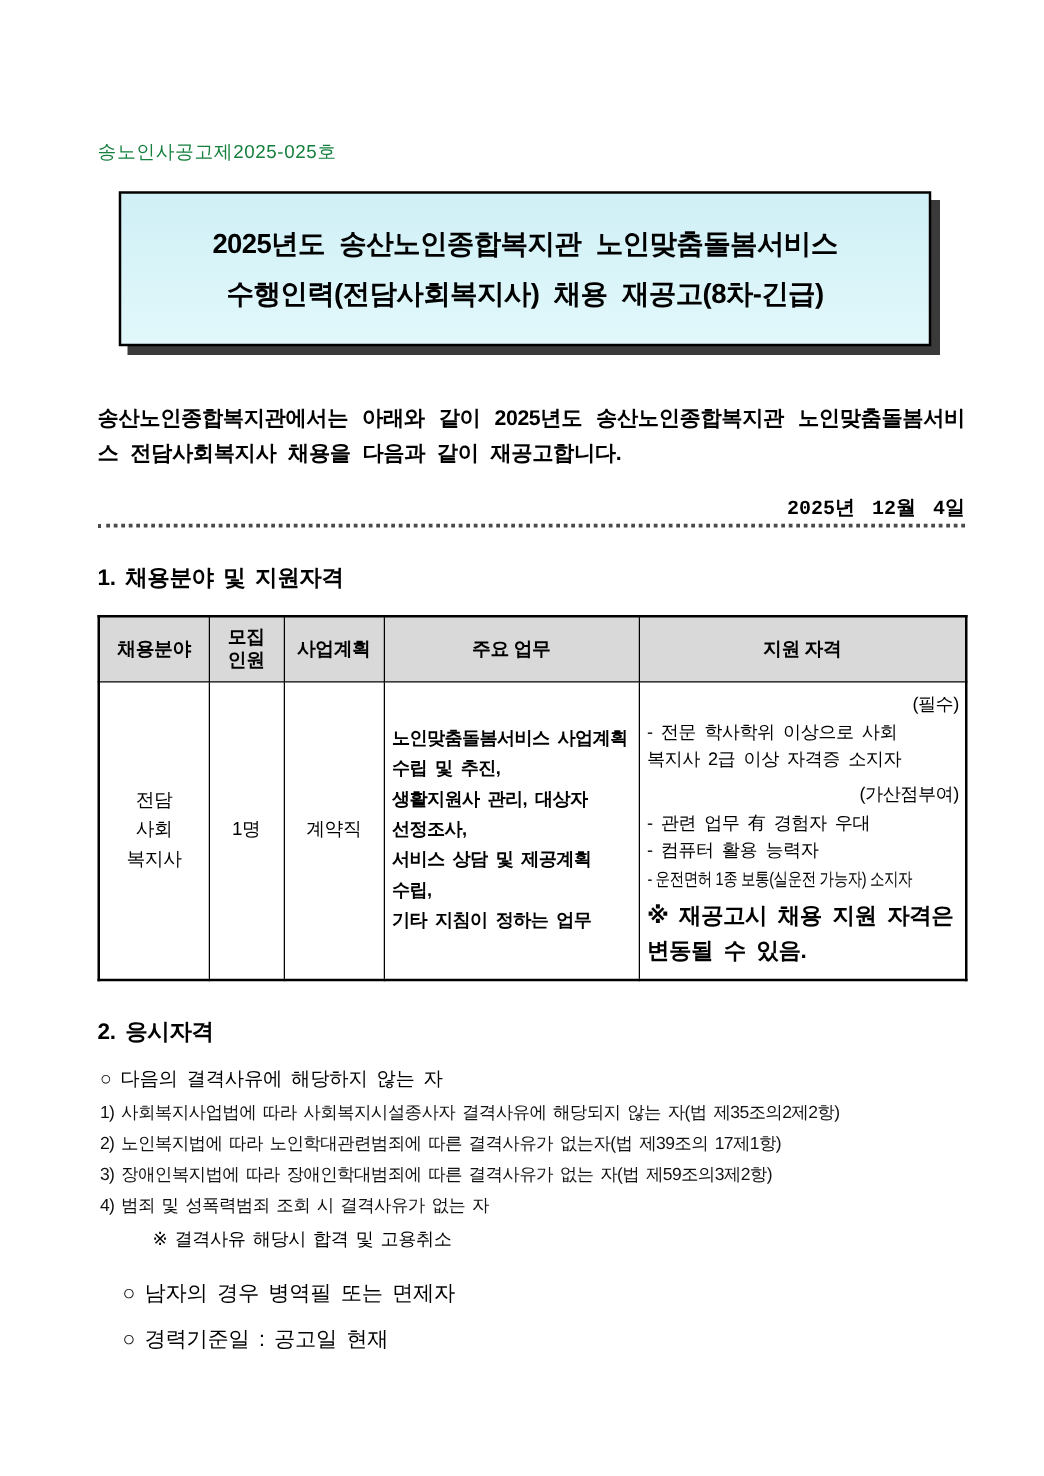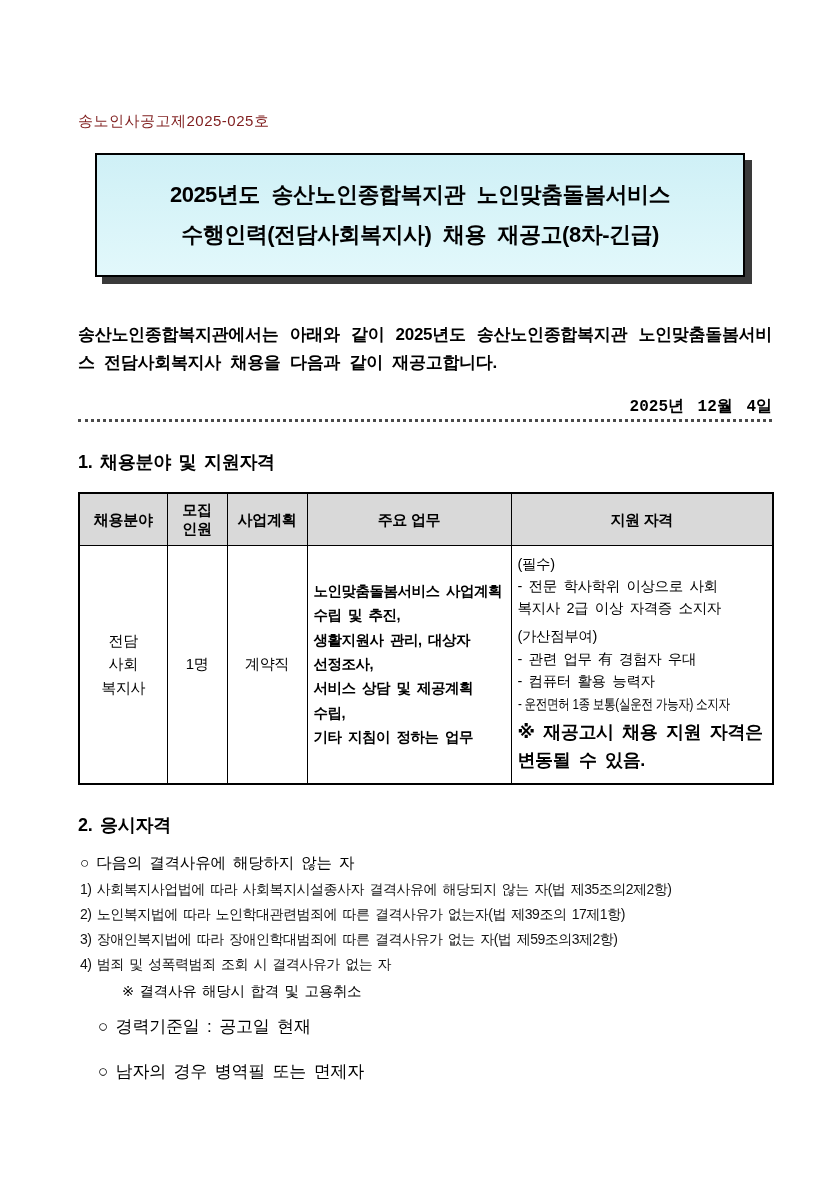--- a/index.html
+++ b/index.html
@@ -14,21 +14,21 @@
     position:relative;
     width:835px;height:1181px;
     background:#ffffff;
     margin:0 auto;
     overflow:hidden;
   }
   .doc-number{
     margin:112px 0 0 78px;
     font-size:15px;
     letter-spacing:.5px;
-    color:#7f1d1d;
+    color:#15803d;
   }
   .title-box{
     margin:22px 0 0 95px;
     width:650px;
     background:linear-gradient(to bottom,var(--title-box-bg),#e2f8fb);
     border:2px solid #000;
     box-shadow:7px 7px 0 var(--shadow-color);
     text-align:center;
     padding:20px 4px;
   }
@@ -117,21 +117,21 @@
     vertical-align:middle;
     font-weight:bold;
   }
   td.cell-qual{
     padding:8px 5px 8px 6px;
     font-size:14.5px;
     line-height:1.5;
     letter-spacing:-.4px;
     vertical-align:top;
   }
-  .qual-label{margin-top:6px;}
+  .qual-label{margin-top:6px;text-align:right;}
   .qual-label:first-child{margin-top:0;}
   .qual-item{white-space:pre-line;word-spacing:3px;margin-top:1px;}
   .qual-item-condensed{
     white-space:nowrap;
     transform:scaleX(.8);
     transform-origin:0 50%;
     margin-top:1px;
   }
   .qual-note{
     font-weight:bold;
@@ -239,16 +239,16 @@
 
   <div class="bullet-main">○ 다음의 결격사유에 해당하지 않는 자</div>
 
   <div class="numbered-item">1) 사회복지사업법에 따라 사회복지시설종사자 결격사유에 해당되지 않는 자(법 제35조의2제2항)</div>
   <div class="numbered-item">2) 노인복지법에 따라 노인학대관련범죄에 따른 결격사유가 없는자(법 제39조의 17제1항)</div>
   <div class="numbered-item">3) 장애인복지법에 따라 장애인학대범죄에 따른 결격사유가 없는 자(법 제59조의3제2항)</div>
   <div class="numbered-item">4) 범죄 및 성폭력범죄 조회 시 결격사유가 없는 자</div>
 
   <div class="sub-note">※ 결격사유 해당시 합격 및 고용취소</div>
 
+  <div class="bullet-large">○ 남자의 경우 병역필 또는 면제자</div>
   <div class="bullet-large last">○ 경력기준일 : 공고일 현재</div>
-  <div class="bullet-large">○ 남자의 경우 병역필 또는 면제자</div>
 
 </div>
 
 </body></html>

